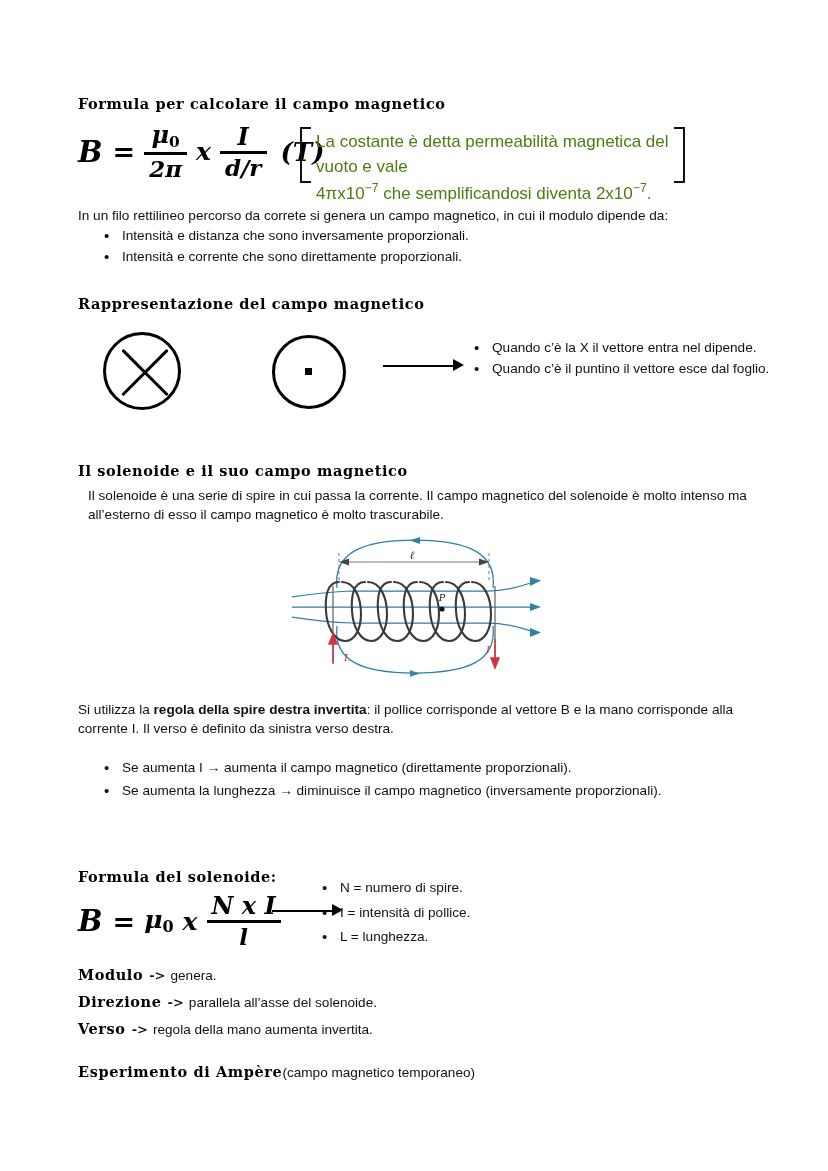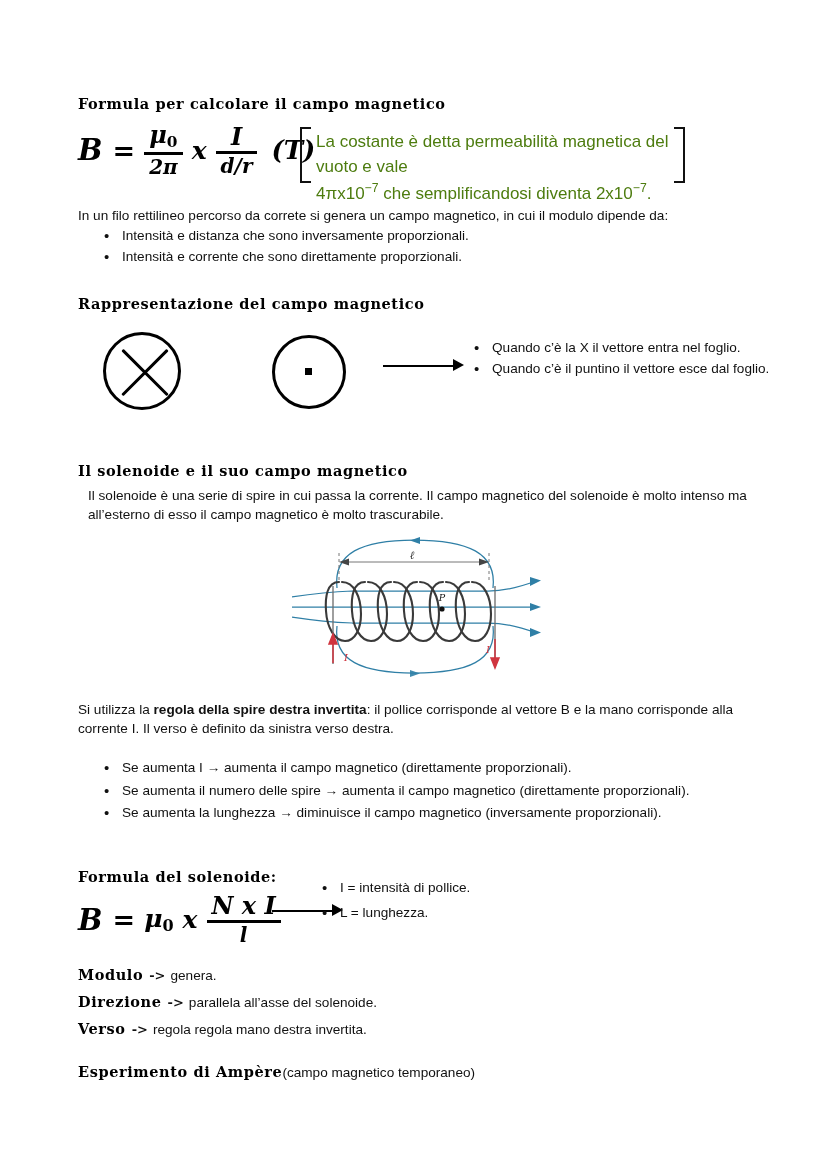--- a/index.html
+++ b/index.html
@@ -64,21 +64,21 @@
   .feq  { font-size:27px; margin:0 9px 0 10px; font-style:normal; }
   .fx   { font-size:25px; margin:0 9px; }
   .frac {
     display:inline-flex;
     flex-direction:column;
     align-items:center;
     justify-content:center;
     line-height:1.05;
   }
   .frac .num { font-size:24px; padding:0 5px 2px 5px; }
-  .frac .den { font-size:20px; padding:2px 5px 0 5px; }
+  .frac .den { font-size:23px; padding:2px 5px 0 5px; }
   .frac .bar { width:100%; height:3px; background:#000; }
   .unit { font-size:26px; margin-left:14px; }
   .sub { font-size:0.64em; vertical-align:-0.28em; font-style:normal; }
 
   
   .note-wrap { position:absolute; display:flex; align-items:stretch; }
   .brk {
     width:11px;
     border-top:2.5px solid #111;
     border-bottom:2.5px solid #111;
@@ -185,21 +185,21 @@
   </div>
 
   <div class="circ" style="left:272px; top:335px; width:74px; height:74px;">
     <div class="cdot" style="left:30px; top:30px;"></div>
   </div>
 
   <div class="arrow-line" style="left:383px; top:365px; width:72px;"></div>
   <div class="arrow-head" style="left:453px; top:359px;"></div>
 
   <ul class="bl abs" style="left:470px; top:338px; width:320px;">
-    <li>Quando c’è la X il vettore entra nel foglio.</li>
+    <li>Quando c’è la X il vettore entra nel dipende.</li>
     <li>Quando c’è il puntino il vettore esce dal foglio.</li>
   </ul>
 
   <div class="abs hand" style="left:78px; top:462px;">Il solenoide e il suo campo magnetico</div>
 
   <div class="abs body-text" style="left:88px; top:486px; width:672px;">Il solenoide è una serie di spire in cui passa la corrente. Il campo magnetico del solenoide è molto intenso ma all’esterno di esso il campo magnetico è molto trascurabile.</div>
 
   <div id="solenoid" style="left:292px; top:531px; width:250px; height:148px;">
     <svg width="250" height="148" viewBox="0 0 250 148">
 
@@ -259,21 +259,20 @@
       <text x="194" y="122" font-family="DejaVu Serif, serif" font-style="italic" font-size="10" fill="#d0353f">I</text>
     </svg>
   </div>
 
   <div class="abs body-text" style="left:78px; top:700px; width:672px;">
     <span>Si utilizza la </span><b>regola della spire destra invertita</b><span>: il pollice corrisponde al vettore B e la mano corrisponde alla corrente I. Il verso è definito da sinistra verso destra.</span>
   </div>
 
   <ul class="bl abs" style="left:100px; top:758px; width:660px;">
     <li style="margin-bottom:3px;">Se aumenta I → aumenta il campo magnetico (direttamente proporzionali).</li>
-    <li style="margin-bottom:3px;">Se aumenta il numero delle spire → aumenta il campo magnetico (direttamente proporzionali).</li>
     <li>Se aumenta la lunghezza → diminuisce il campo magnetico (inversamente proporzionali).</li>
   </ul>
 
   <div class="abs hand" style="left:78px; top:868px;">Formula del solenoide:</div>
 
   <div class="abs formula" style="left:78px; top:893px;">
     <span class="fsym">B</span>
     <span class="feq">=</span>
     <span class="fsym" style="font-size:25px;"><span>μ</span><span class="sub">0</span></span>
     <span class="fx">x</span>
@@ -281,40 +280,41 @@
       <span class="num">N x I</span>
       <span class="bar"></span>
       <span class="den">l</span>
     </span>
   </div>
 
   <div class="arrow-line" style="left:272px; top:910px; width:62px;"></div>
   <div class="arrow-head" style="left:332px; top:904px;"></div>
 
   <ul class="bl abs" style="left:318px; top:878px; width:300px;">
+    <li style="margin-bottom:5px;">N = numero di spire.</li>
     <li style="margin-bottom:5px;">I = intensità di pollice.</li>
     <li>L = lunghezza.</li>
   </ul>
 
   <div class="kwline" style="left:78px; top:966px;">
     <span class="hand kw">Modulo</span>
     <span class="arrowtxt">-&gt;</span>
     <span class="rest">genera.</span>
   </div>
 
   <div class="kwline" style="left:78px; top:993px;">
     <span class="hand kw">Direzione</span>
     <span class="arrowtxt">-&gt;</span>
     <span class="rest">parallela all’asse del solenoide.</span>
   </div>
 
   <div class="kwline" style="left:78px; top:1020px;">
     <span class="hand kw">Verso</span>
     <span class="arrowtxt">-&gt;</span>
-    <span class="rest">regola regola mano destra invertita.</span>
+    <span class="rest">regola della mano aumenta invertita.</span>
   </div>
 
   <div class="kwline" style="left:78px; top:1063px;">
     <span class="hand">Esperimento di Ampère</span>
     <span class="rest"> (campo magnetico temporaneo)</span>
   </div>
 
 </div>
 
 </body></html>

